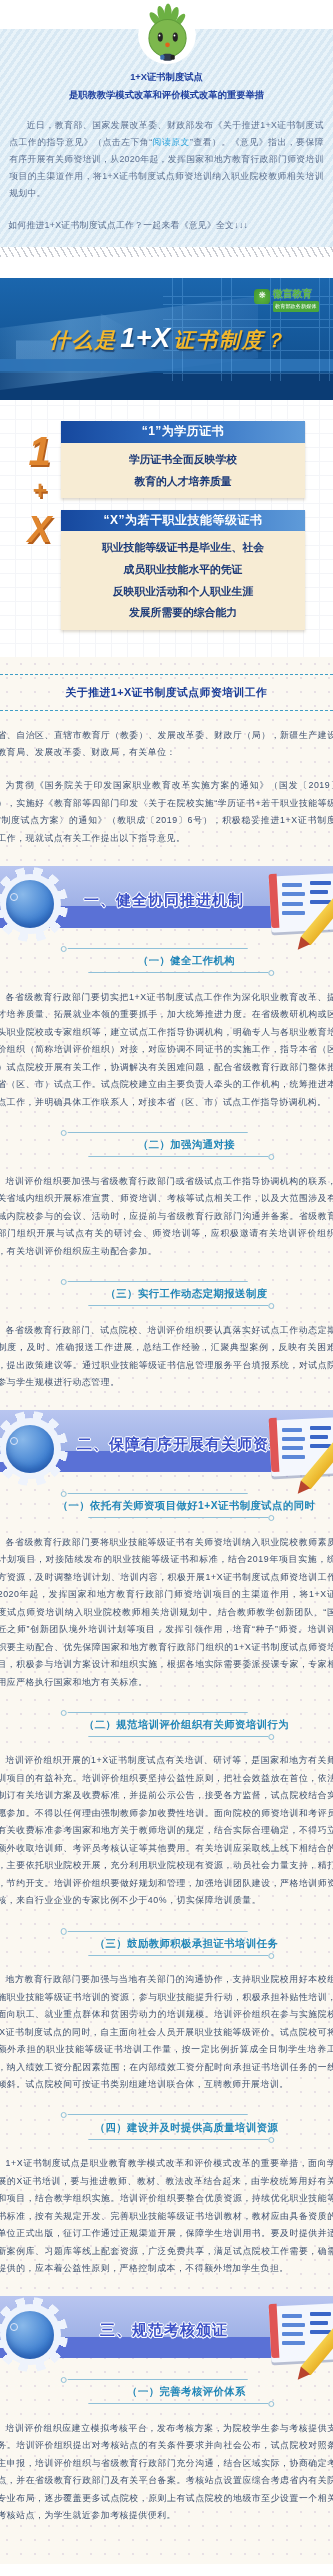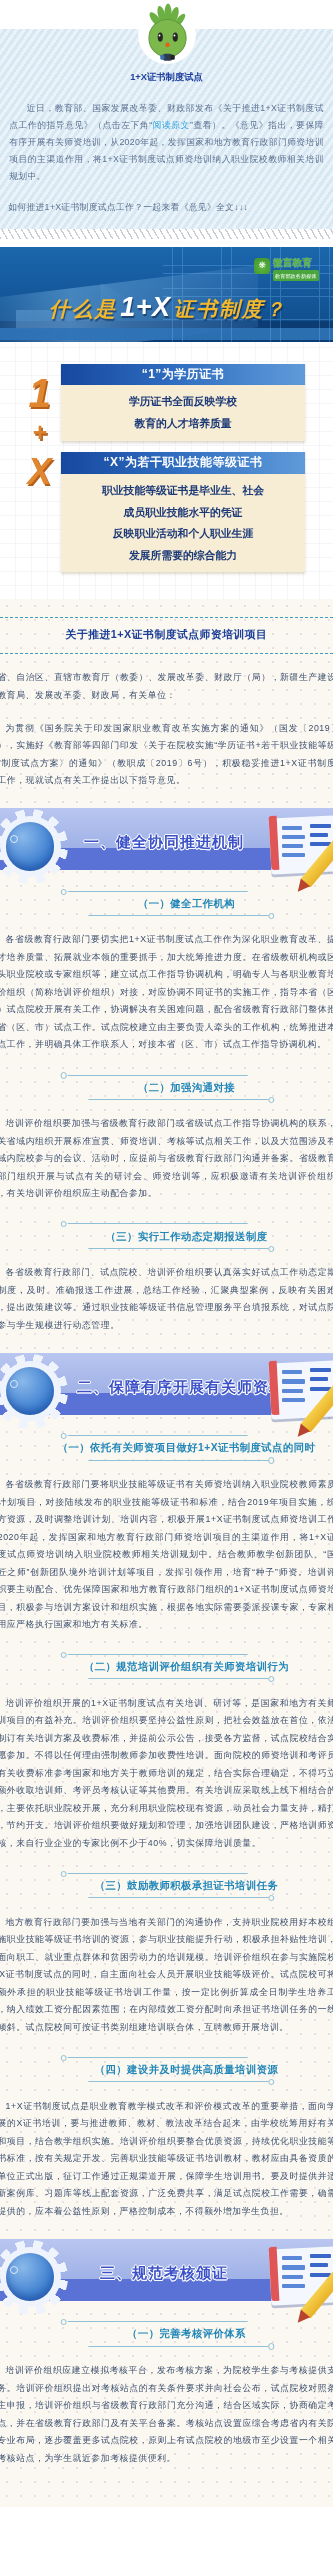--- a/index.html
+++ b/index.html
@@ -8,21 +8,21 @@
   .mascot-strip{height:29px;background:#ffffff;position:relative;z-index:3;}
   .mascot{position:absolute;left:50%;top:3.1px;transform:translateX(-50%);width:62px;height:62px;z-index:4;}
   
   .intro{position:relative;background:repeating-linear-gradient(125deg,#e9f3f9 0 3.1px,#d8e8f3 3.1px 6.2px);padding:40px 8.2px 13.4px 8.2px;z-index:1;}
   .intro-title{font-weight:bold;color:#1f3f9e;font-size:9.3px;line-height:17.5px;text-align:center;}
   .intro-para{color:#5d7090;font-size:8.8px;line-height:17px;text-align:justify;text-indent:2em;margin:13.4px 1px 0 1px;letter-spacing:0.3px;}
   .intro-link{color:#2ba3dc;cursor:pointer;}
   .intro-tip{color:#5d7090;font-size:8.8px;line-height:15.5px;margin-top:15.5px;letter-spacing:0.3px;}
   .hatch{height:9.8px;background:repeating-linear-gradient(60deg,#c9ccd2 0 1.3px,#ffffff 1.3px 5.7px);}
   
-  .hero{position:relative;height:95px;margin-top:8px;background:linear-gradient(180deg,#1b66ad 0%,#11508f 78%,#0b3c74 78%,#0b3c74 100%);overflow:hidden;}
+  .hero{position:relative;height:122px;margin-top:21px;background:linear-gradient(180deg,#1b66ad 0%,#11508f 78%,#0b3c74 78%,#0b3c74 100%);overflow:hidden;}
   .hero::before{content:"";position:absolute;left:-31px;top:36px;width:289px;height:62px;background:linear-gradient(90deg,rgba(90,150,210,.0),rgba(110,170,220,.55) 35%,rgba(70,130,195,.25));transform:skewY(-7deg);}
   .hero::after{content:"";position:absolute;right:0;top:0;width:170px;height:103px;opacity:.28;background:
     repeating-linear-gradient(0deg,transparent 0 7.2px,#7fc4ff 7.2px 7.7px),
     repeating-linear-gradient(90deg,transparent 0 9.3px,#7fc4ff 9.3px 9.8px);}
   .hero-band{position:absolute;left:0;right:0;top:81px;height:12.4px;background:#2f74b8;opacity:.9;}
   .hero-arrow{position:absolute;left:15.5px;top:20.6px;width:155px;height:77px;background:linear-gradient(115deg,rgba(125,180,230,.45),rgba(125,180,230,0) 70%);clip-path:polygon(0 55%,55% 55%,55% 20%,100% 70%,55% 100%,55% 80%,0 80%);}
   .hero-title{position:absolute;left:0;right:0;top:45px;text-align:center;white-space:nowrap;z-index:2;font-weight:bold;font-style:italic;text-shadow:1px 1.5px 1px rgba(5,25,60,.55);}
   .ht-y{color:#f4b82a;font-size:20.6px;letter-spacing:2.1px;}
   .ht-w{color:#ffffff;font-size:27px;letter-spacing:0.5px;padding:0 3.1px;}
   .ht-q{color:#f4b82a;font-size:19.6px;}
@@ -102,20 +102,21 @@
       <rect x="52" y="98" width="18" height="14" rx="4" fill="#2e3a4d"></rect>
       <rect x="47" y="100" width="8" height="10" rx="3" fill="#3d6fae"></rect>
       <rect x="67" y="100" width="8" height="10" rx="3" fill="#222222"></rect>
     </svg>
   </div>
 </div>
 
 <div class="intro">
   <div class="intro-title">
     <div>1+X证书制度试点</div>
+    <div>是职教教学模式改革和评价模式改革的重要举措</div>
   </div>
   <div class="intro-para"><span>近日，教育部、国家发展改革委、财政部发布《关于推进1+X证书制度试点工作的指导意见》（点击左下角“</span><span class="intro-link">阅读原文</span><span>”查看）。《意见》指出，要保障有序开展有关师资培训，从2020年起，发挥国家和地方教育行政部门师资培训项目的主渠道作用，将1+X证书制度试点师资培训纳入职业院校教师相关培训规划中。</span></div>
   <div class="intro-tip">如何推进1+X证书制度试点工作？一起来看《意见》全文↓↓↓</div>
 </div>
 <div class="hatch"></div>
 
 <div class="hero">
   <div class="hero-arrow"></div>
   <div class="hero-band"></div>
   <div class="hero-logo">
@@ -149,21 +150,21 @@
     <div class="info-box">
       <div>职业技能等级证书是毕业生、社会</div>
       <div>成员职业技能水平的凭证</div>
       <div>反映职业活动和个人职业生涯</div>
       <div>发展所需要的综合能力</div>
     </div>
   </div>
 </div>
 
 <div class="paper">
-  <div class="doc-title">关于推进1+X证书制度试点师资培训项目</div>
+  <div class="doc-title">关于推进1+X证书制度试点师资培训工作</div>
   <p class="para no-indent">各省、自治区、直辖市教育厅（教委）、发展改革委、财政厅（局），新疆生产建设兵团教育局、发展改革委、财政局，有关单位：</p>
   <p class="para">为贯彻《国务院关于印发国家职业教育改革实施方案的通知》（国发〔2019〕4号），实施好《教育部等四部门印发〈关于在院校实施“学历证书+若干职业技能等级证书”制度试点方案〉的通知》（教职成〔2019〕6号），积极稳妥推进1+X证书制度试点工作，现就试点有关工作提出以下指导意见。</p>
 
   <div id="doc-sections">
       <div class="sec-banner">
     <div class="sec-light"></div>
     <div class="sec-strip"></div>
     <div class="gear"></div>
     <div class="gear-dot"></div>
     <div class="book">

